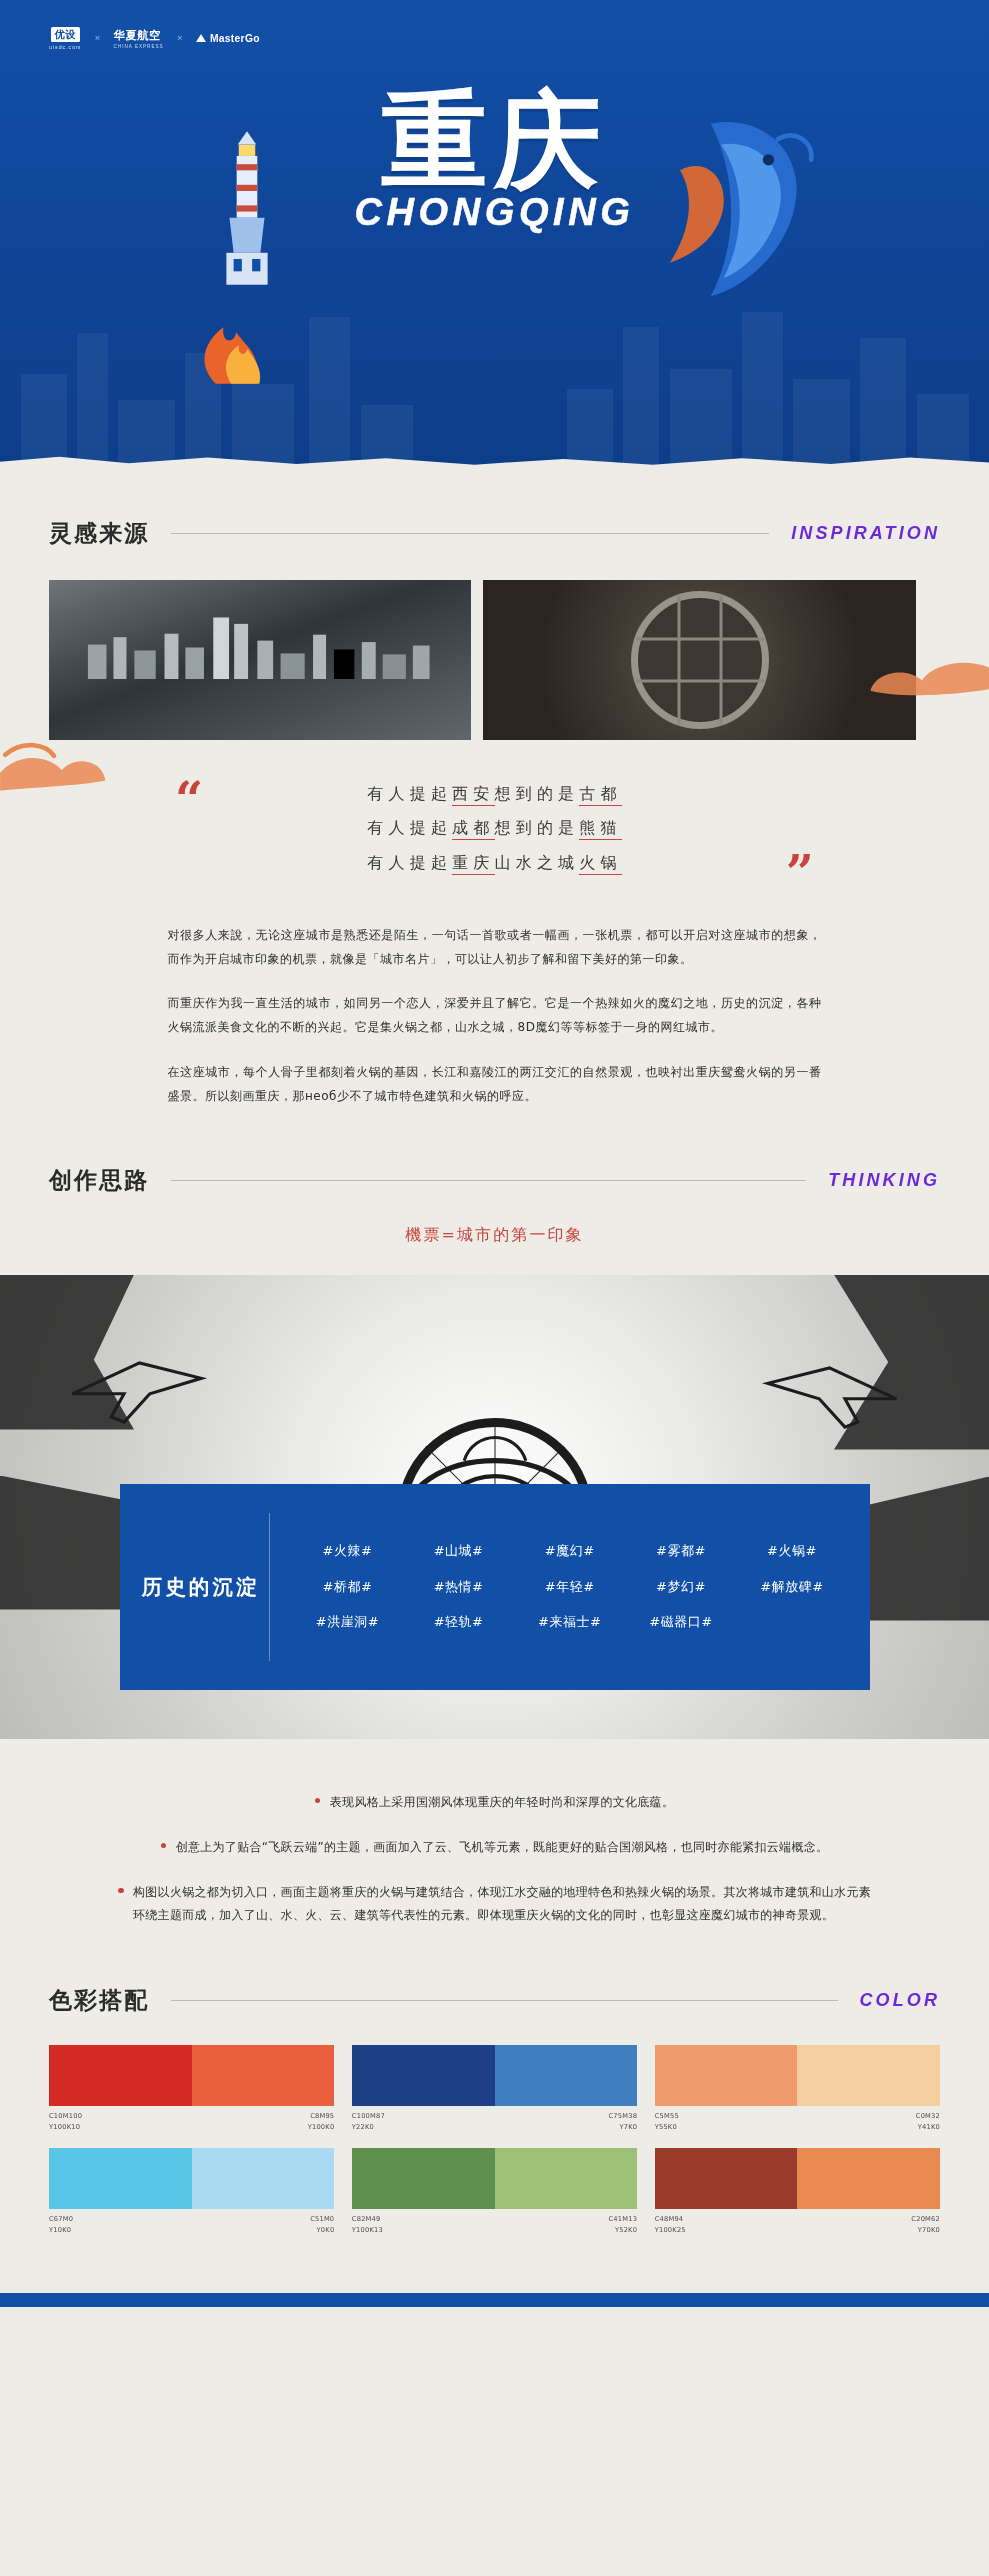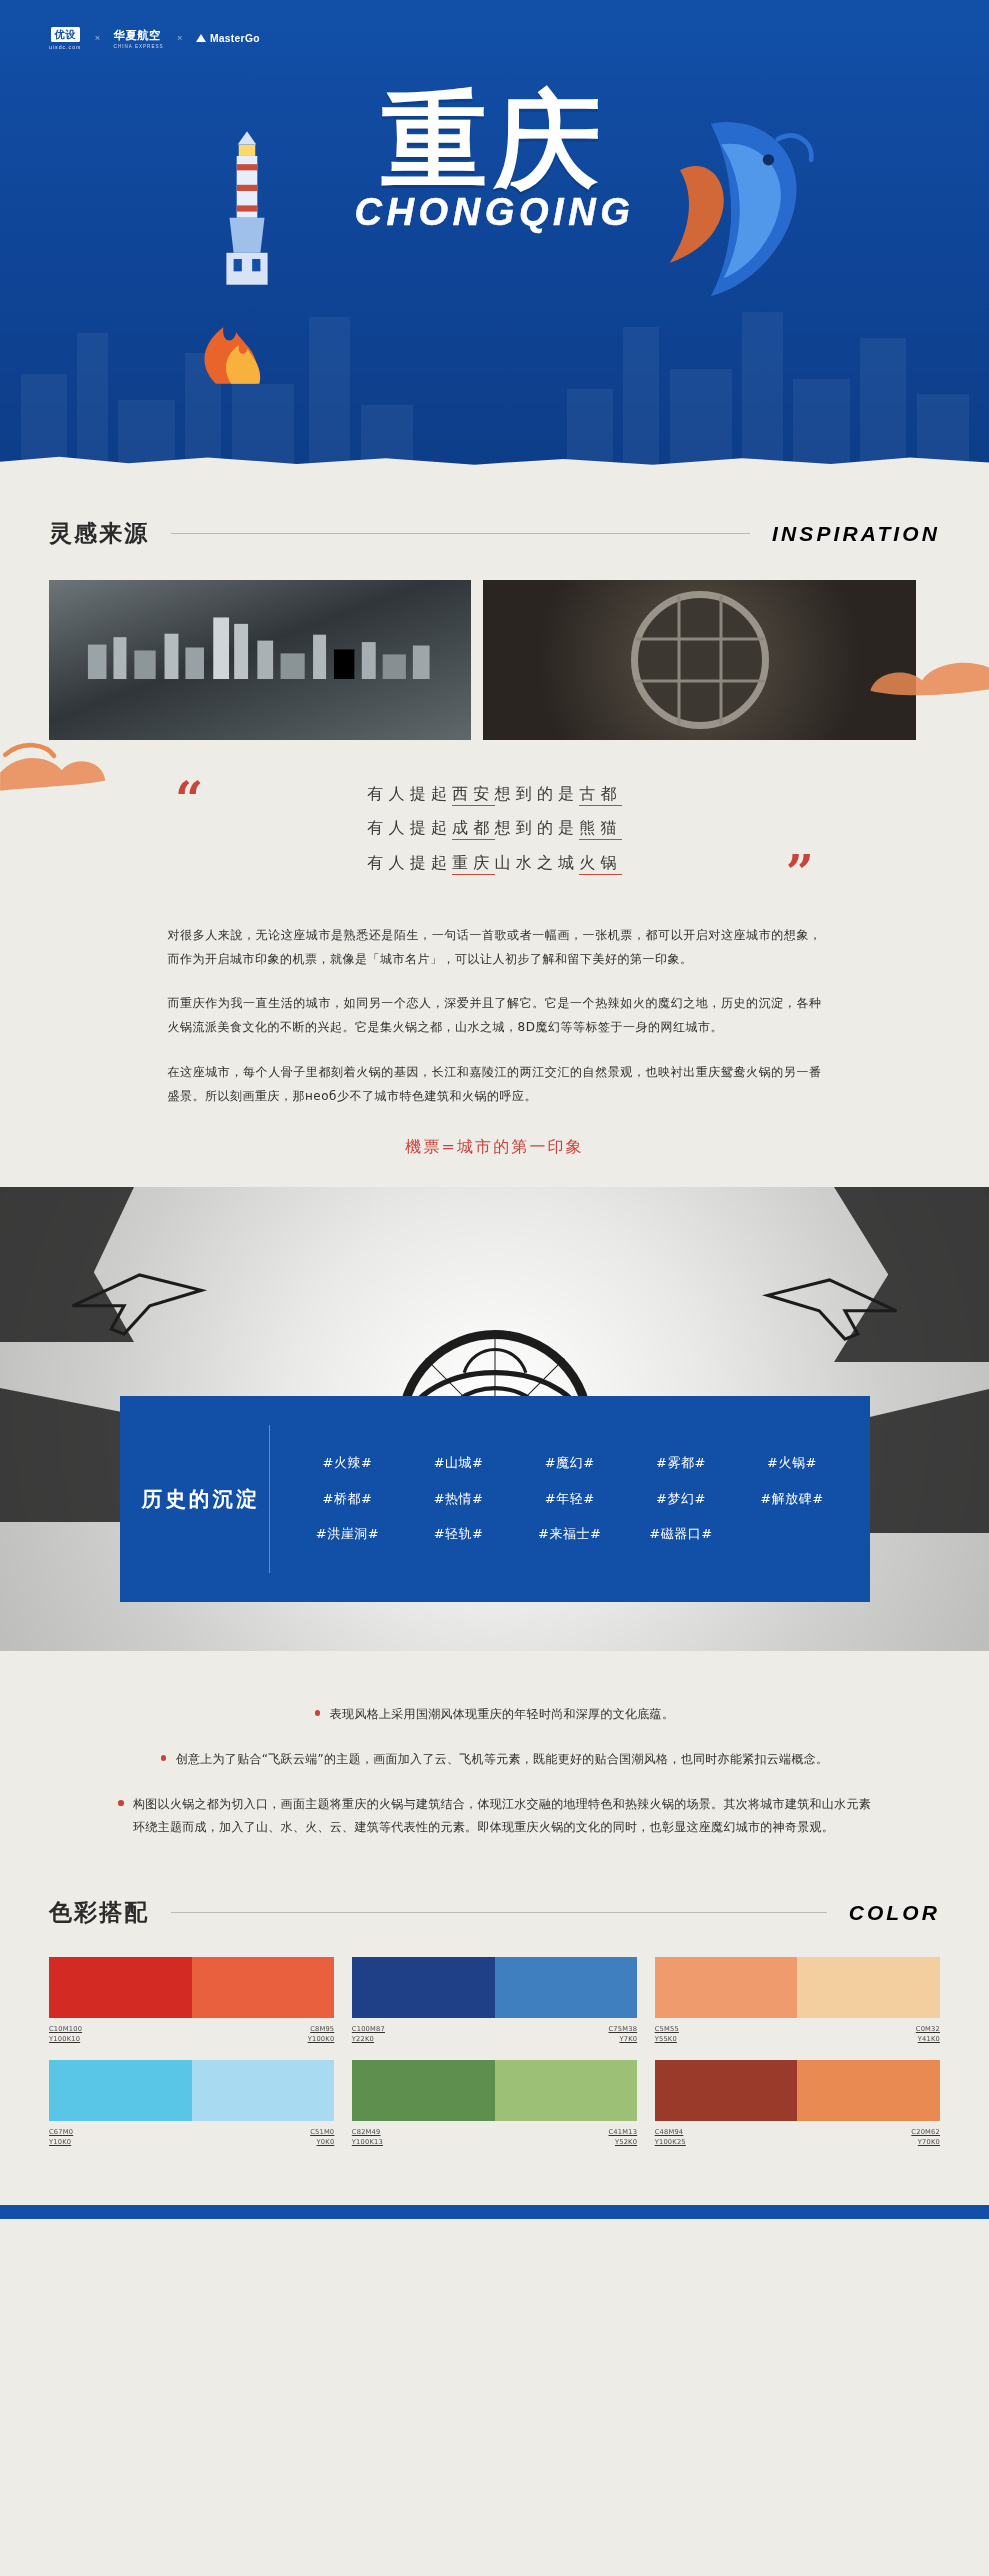--- a/index.html
+++ b/index.html
@@ -73,22 +73,22 @@
   .section { position:relative; padding:0 49px; }
   .sec-head {
     display:flex; align-items:center; gap:22px;
     padding-top:36px;
   }
   .sec-title-cn {
     font-size:23px; font-weight:bold; color:#2b2b2b; letter-spacing:2.1px; white-space:nowrap;
   }
   .sec-rule { flex:1; height:1px; background:#bdbab3; }
   .sec-title-en {
-    font-size:21px; font-weight:bold; font-style:italic; letter-spacing:3.1px;
-    color:#000000; white-space:nowrap;
+    font-size:18px; font-weight:bold; font-style:italic; letter-spacing:3.1px;
+    color:#6d28d9; white-space:nowrap;
   }
 
   
   .photos { display:flex; gap:12.4px; margin-top:31px; position:relative; z-index:3; }
   .photo { height:160px; border:0; }
   .photo.left { width:422px; background:linear-gradient(160deg,#6e7578 0%,#2f3538 45%,#60686c 100%); position:relative; overflow:hidden; }
   .photo.right { width:433px; background:radial-gradient(circle at 50% 50%, #5b5248 0%, #2a2521 70%); position:relative; overflow:hidden; }
   .city-sil { position:absolute; bottom:38%; left:6%; width:88%; height:40%; }
   .hotpot-ring {
     position:absolute; left:50%; top:50%; transform:translate(-50%,-50%);
@@ -172,21 +172,21 @@
   .bullets { padding:52px 118px 0 118px; }
   .bullet { display:flex; gap:9.3px; margin-bottom:21.6px;justify-content:center; }
   .dot { width:5.7px; height:5.7px; border-radius:50%; background:#c8453c; margin-top:7.2px; flex:none; }
   .bullet p {
     margin:0; font-size:12px; line-height:1.95; color:#2f2f2f; letter-spacing:0.3px;
     font-family:"DejaVu Sans", sans-serif;
   }
 
   
   .colors { padding:0 49px 57px; }
-  .swatch-grid { margin-top:29px; display:grid; grid-template-columns:repeat(3,1fr); gap:15.5px 17.5px;text-decoration:underline; }
+  .swatch-grid { margin-top:29px; display:grid; grid-template-columns:repeat(3,1fr); gap:15.5px 17.5px; }
   .sw-row { display:flex; }
   .sw { flex:1; height:61px; }
   .sw-codes { display:flex; margin-top:5.2px; }
   .sw-codes div { flex:1; font-size:6.7px; color:#4a4a4a; line-height:1.6; letter-spacing:0.2px; font-family:"DejaVu Sans", sans-serif; }
   .sw-codes div.r { text-align:right; }
 
   .footer-bar { height:14.4px; background:#1250a8; }
 </style>
 </head>
 <body>
@@ -320,20 +320,25 @@
     </div>
 
     <div class="paras">
       <p>对很多人来說，无论这座城市是熟悉还是陌生，一句话一首歌或者一幅画，一张机票，都可以开启对这座城市的想象，而作为开启城市印象的机票，就像是「城市名片」，可以让人初步了解和留下美好的第一印象。</p>
       <p>而重庆作为我一直生活的城市，如同另一个恋人，深爱并且了解它。它是一个热辣如火的魔幻之地，历史的沉淀，各种火锅流派美食文化的不断的兴起。它是集火锅之都，山水之城，8D魔幻等等标签于一身的网红城市。</p>
       <p>在这座城市，每个人骨子里都刻着火锅的基因，长江和嘉陵江的两江交汇的自然景观，也映衬出重庆鸳鸯火锅的另一番盛景。所以刻画重庆，那необ少不了城市特色建筑和火锅的呼应。</p>
     </div>
   </section>
 
   <section class="section">
+    <div class="sec-head">
+      <span class="sec-title-cn">创作思路</span>
+      <span class="sec-rule"></span>
+      <span class="sec-title-en">THINKING</span>
+    </div>
     <div class="ticket-line">機票=城市的第一印象</div>
   </section>
 
   <div class="band">
     <div class="band-bg"></div>
 
     <svg class="band-center" viewBox="0 0 520 540">
       <ellipse cx="260" cy="300" rx="180" ry="120" fill="none" stroke="#1c1c1c" stroke-width="10"></ellipse>
       <path d="M140,300 C180,180 340,180 380,300" fill="none" stroke="#1c1c1c" stroke-width="8"></path>
       <path d="M200,180 C220,120 300,120 320,180" fill="none" stroke="#1c1c1c" stroke-width="6"></path>

